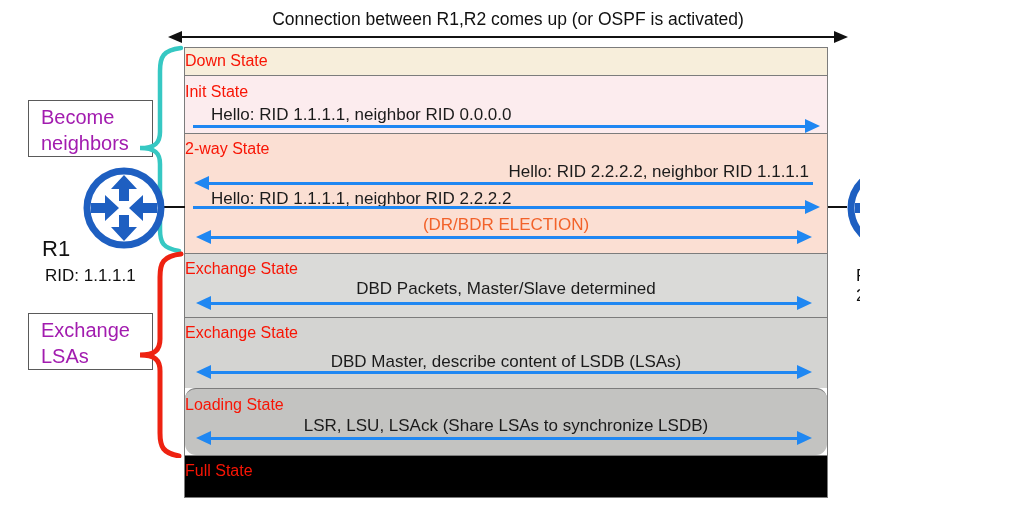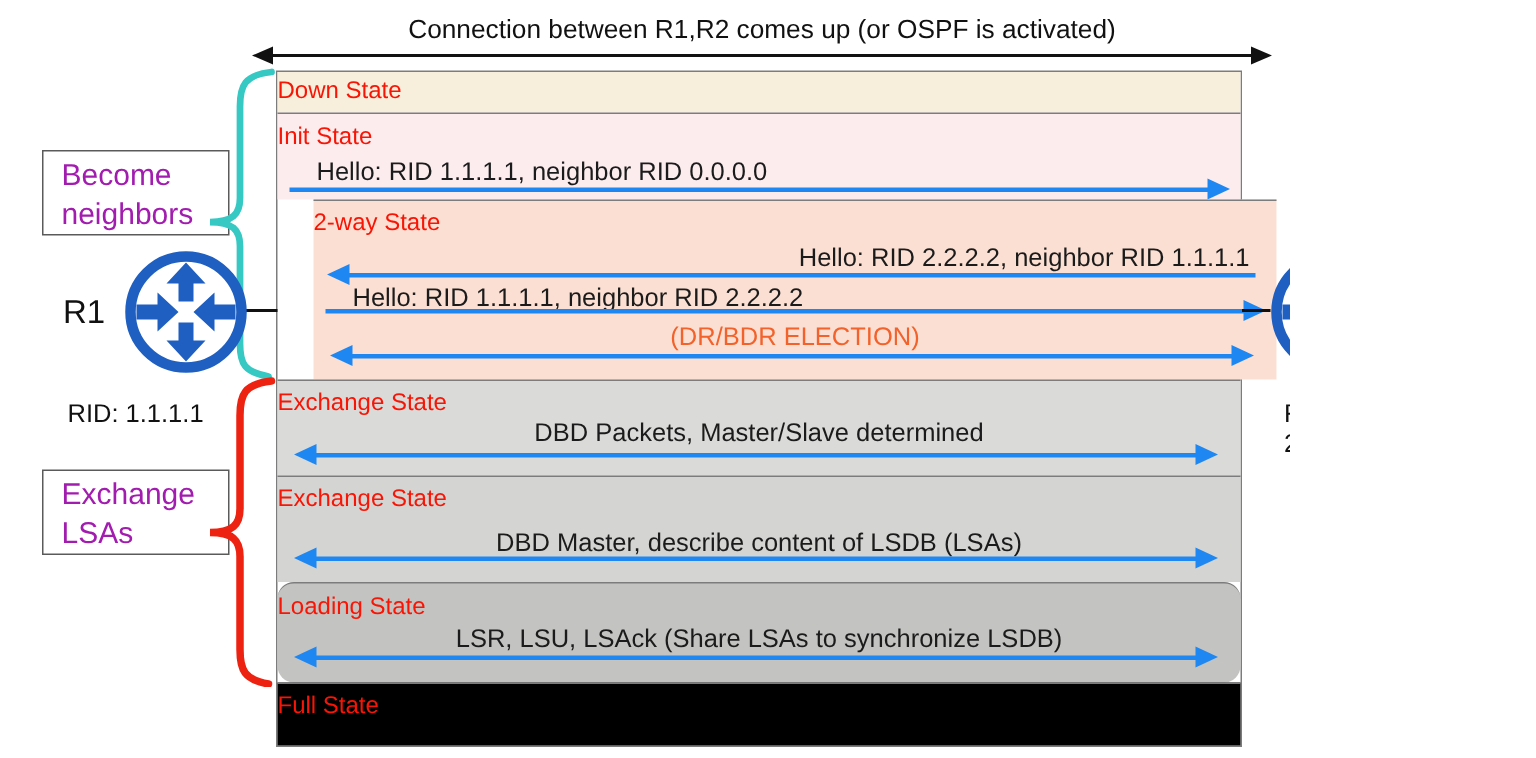--- a/index.html
+++ b/index.html
@@ -14,21 +14,21 @@
   .span-arrow .hd{position:absolute;width:0;height:0;border-top:6px solid transparent;border-bottom:6px solid transparent;top:0;}
   .span-arrow .hl{left:0;border-right:14px solid #111;}
   .span-arrow .hr{right:0;border-left:14px solid #111;}
 
   
   .box{position:absolute;left:184px;top:47px;width:644px;height:451px;border:1px solid #7c7c7c;box-sizing:border-box;}
   .band{position:relative;width:100%;box-sizing:border-box;}
   .band + .band{border-top:1px solid #7c7c7c;}
   .band-down{height:27px;background:#f7eedb;}
   .band-init{height:58px;background:#fcecee;}
-  .band-2way{height:120px;background:#fbdfd3;margin-left:24px;}
+  .band-2way{height:120px;background:#fbdfd3;}
   .band-exstart{height:64px;background:#dadad8;}
   .band-exchange{height:71px;background:#d4d4d2;}
   .band-loading{height:67px;background:#c3c3c1;border-radius:11px;}
   .band-full{height:42px;background:#000000;}
 
   .state-title{position:absolute;left:0;right:0;text-align:left;font-size:16px;color:#f81505;white-space:nowrap;}
   .msg{position:absolute;font-size:17px;color:#1b1b1b;white-space:nowrap;}
   .msg.center{left:0;right:0;text-align:center;}
   .msg.orange{color:#f2622a;}
 
@@ -38,21 +38,21 @@
   .pkt.right .ln{right:13px;}
   .pkt.left .ln{left:13px;}
   .pkt.both .ln{left:13px;right:13px;}
   .pkt .hd{position:absolute;top:0;width:0;height:0;border-top:7px solid transparent;border-bottom:7px solid transparent;}
   .pkt .hr{right:0;border-left:15px solid #1f87f2;}
   .pkt .hl{left:0;border-right:15px solid #1f87f2;}
 
   
   .note-box{position:absolute;left:8px;width:125px;height:57px;background:#fff;border:1px solid #5a5a5a;
             box-sizing:border-box;font-size:20px;line-height:26px;padding:3px 0 0 12px;color:#a21caf;margin-left:20px;}
-  .router-label{position:absolute;font-size:22px;color:#111;}
+  .router-label{position:absolute;font-size:22px;color:#111;margin-top:41px;}
   .rid-label{position:absolute;font-size:17px;color:#111;}
   .stub{position:absolute;height:2.4px;background:#111;top:206px;}
   svg{position:absolute;display:block;}
 
   
   .logo-badge{position:absolute;left:976px;top:469px;width:32px;height:29px;background:#5d7280;border-radius:2px;}
   
   .page-edge{position:absolute;left:1018px;top:0;width:2px;height:505px;background:#c2c2c2;}
 </style>
 </head>

